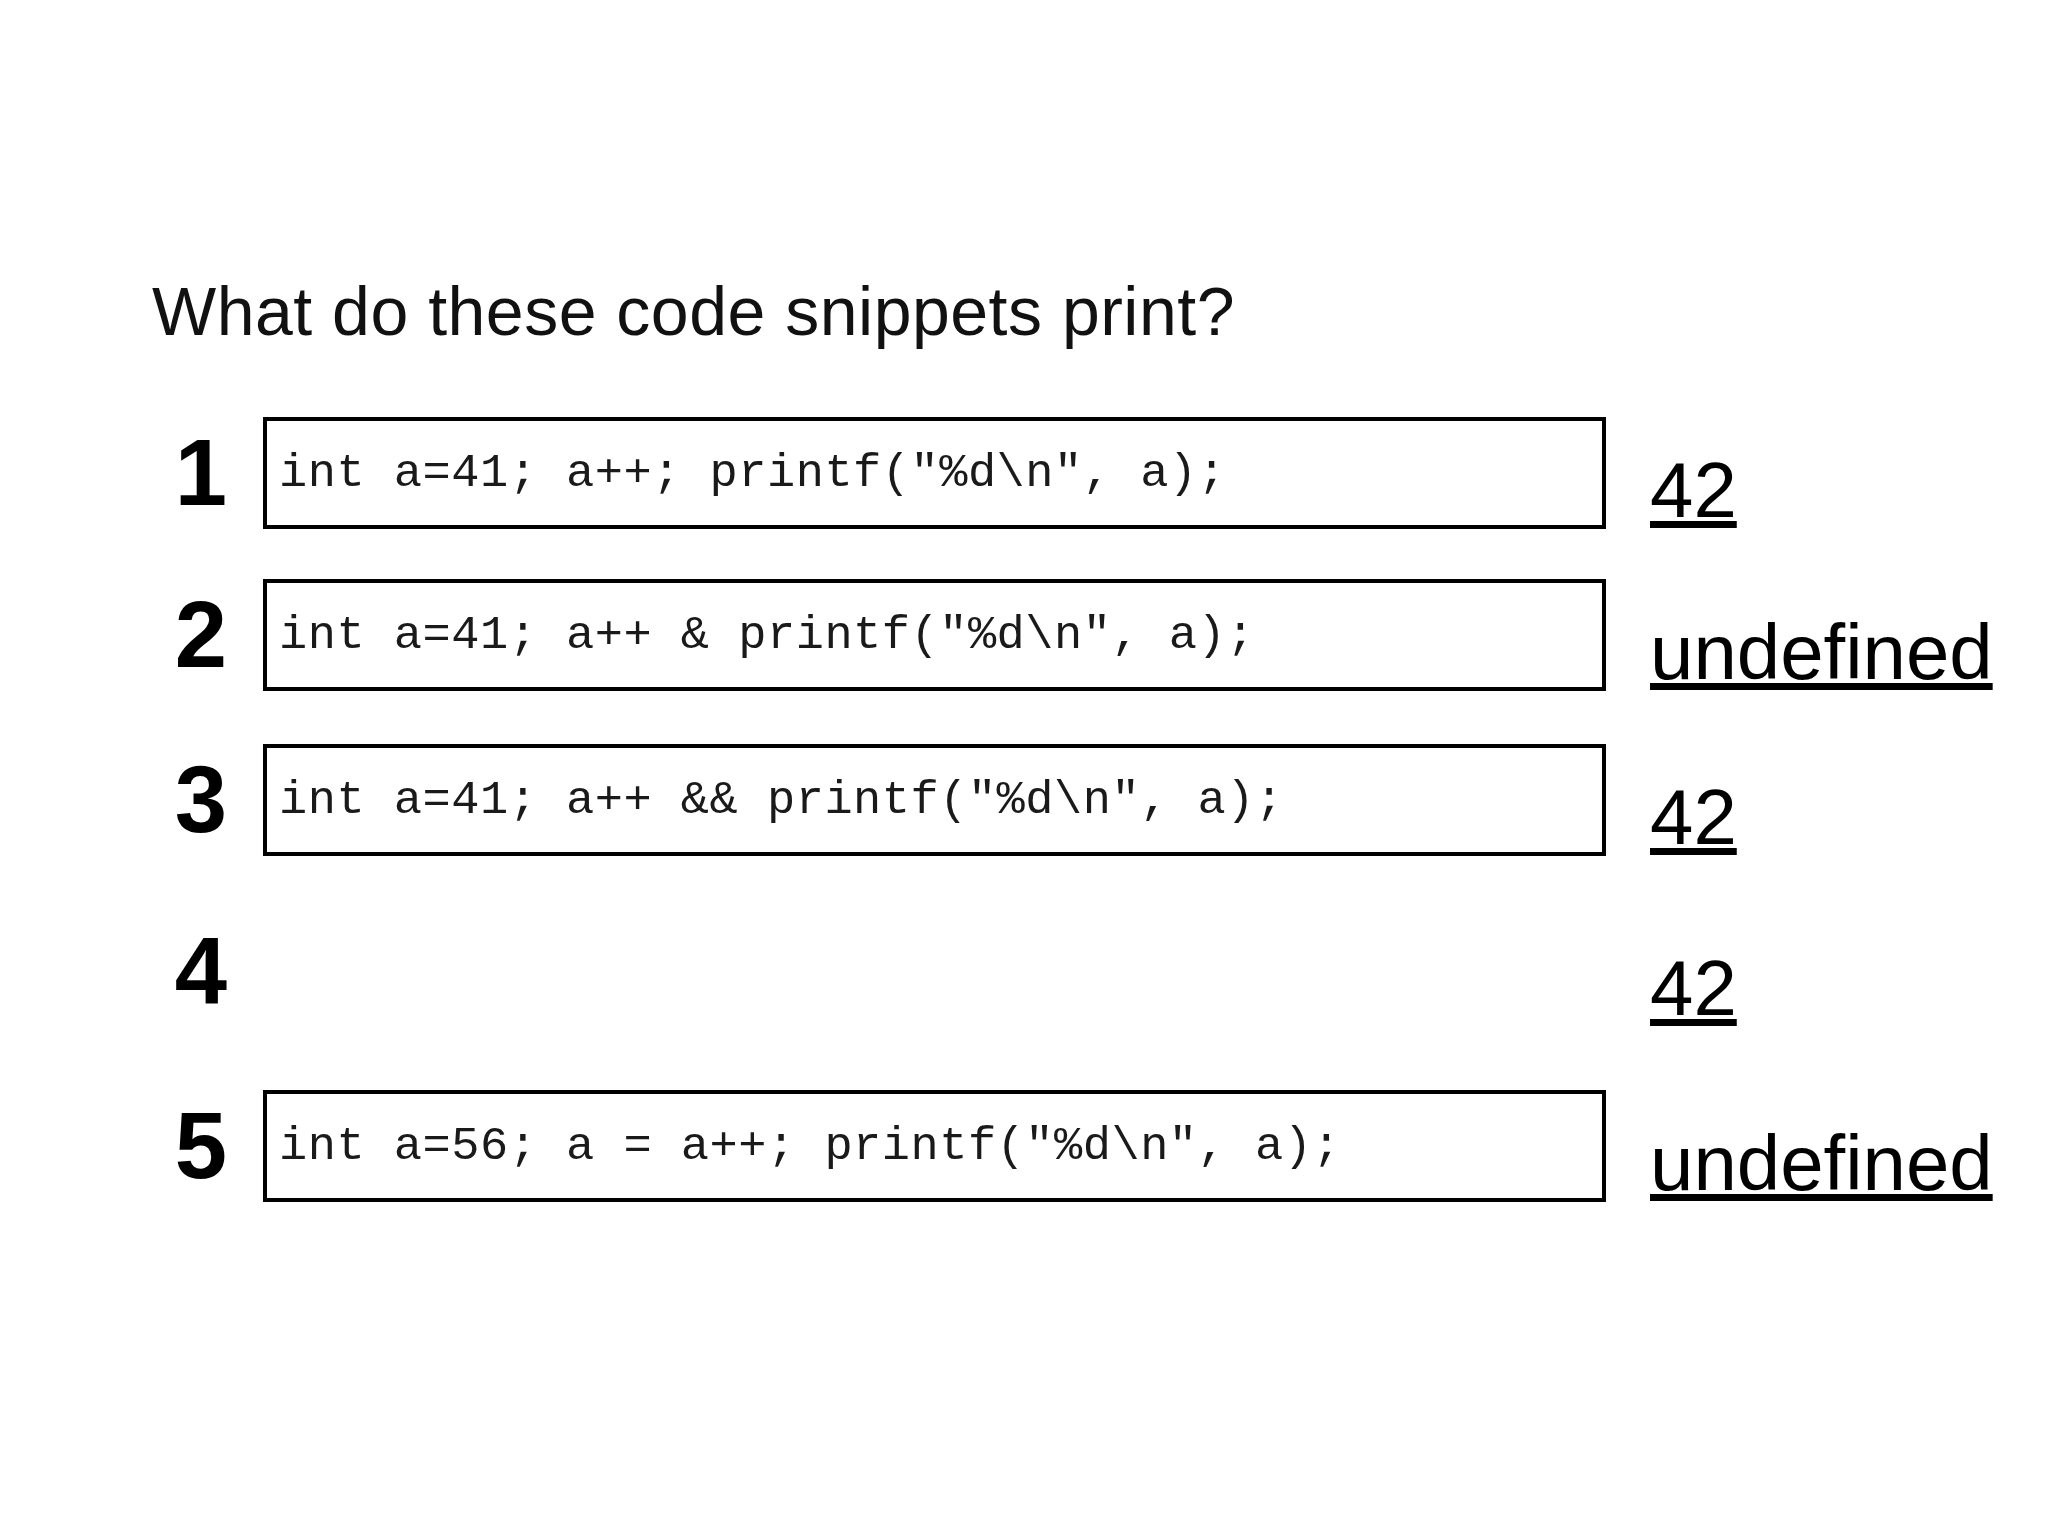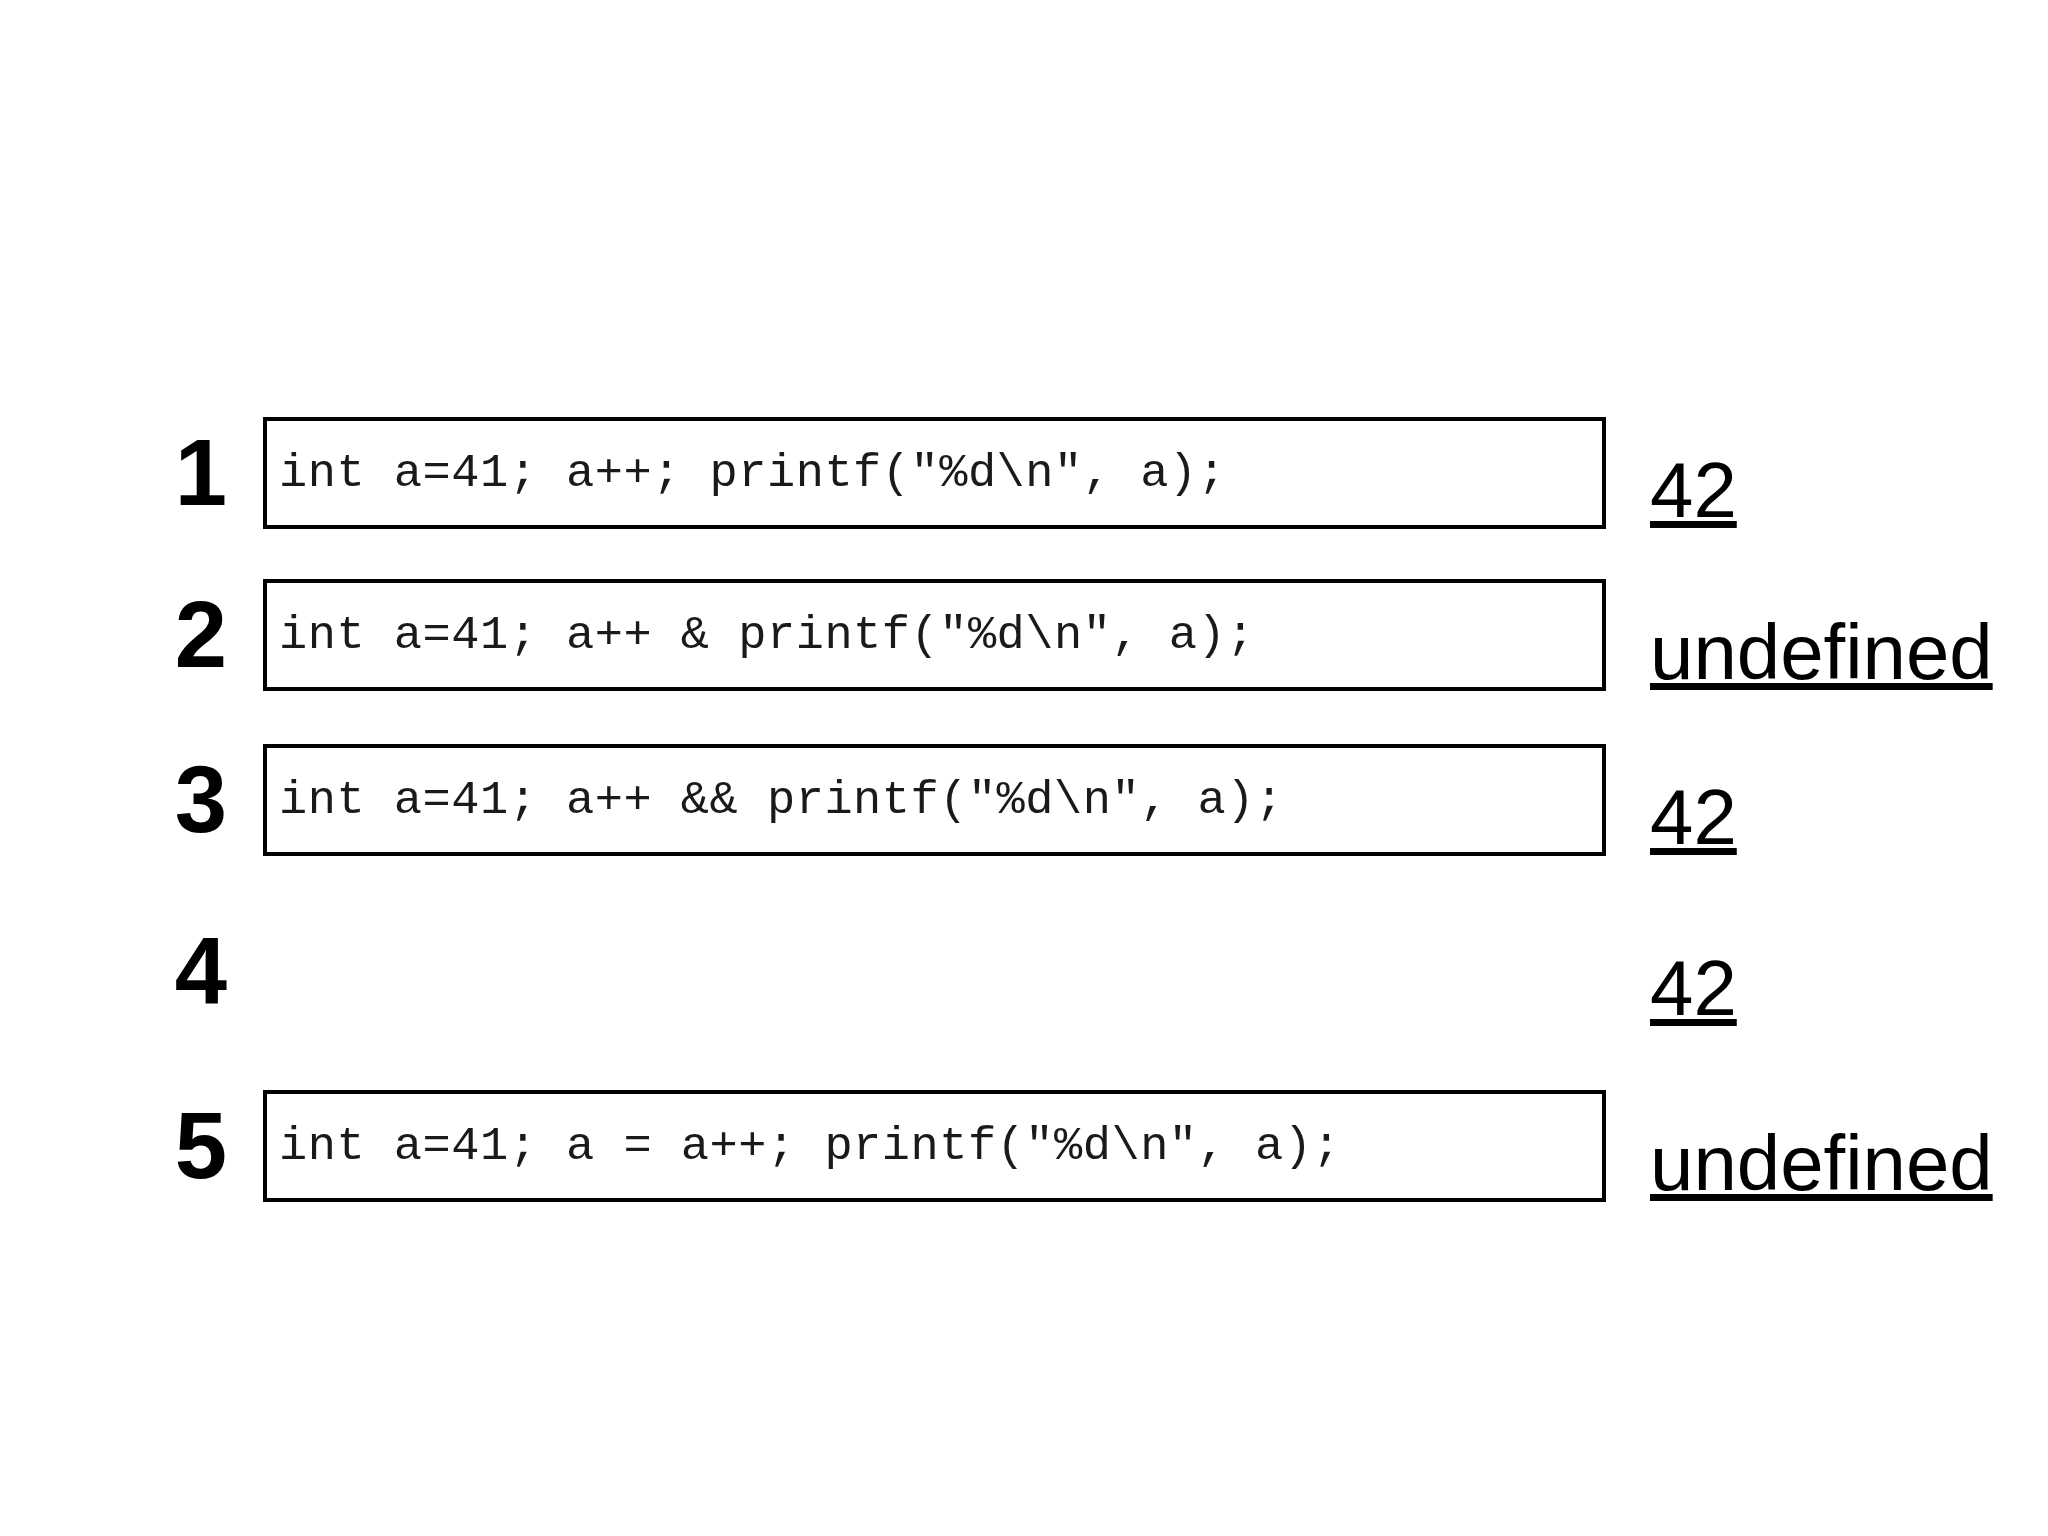--- a/index.html
+++ b/index.html
@@ -77,20 +77,21 @@
     color: #000000;
     white-space: nowrap;
     text-decoration: underline;
   }
 </style>
 </head>
 <body>
 
 <div class="slide">
 
+  <div class="title">What do these code snippets print?</div>
 
   <div class="row" style="top:417px">
     <div class="row-num">1</div>
     <div class="code-box">
       <span class="code-text">int a=41; a++; printf("%d\n", a);</span>
     </div>
     <div class="answer">42</div>
   </div>
 
   <div class="row" style="top:579px">
@@ -110,18 +111,18 @@
   </div>
 
   <div class="row" style="top:915px">
     <div class="row-num">4</div>
     <div class="answer">42</div>
   </div>
 
   <div class="row" style="top:1090px">
     <div class="row-num">5</div>
     <div class="code-box">
-      <span class="code-text">int a=41; a = a++; printf("%d\n", a);</span>
+      <span class="code-text">int a=56; a = a++; printf("%d\n", a);</span>
     </div>
     <div class="answer">undefined</div>
   </div>
 
 </div>
 
 </body></html>

